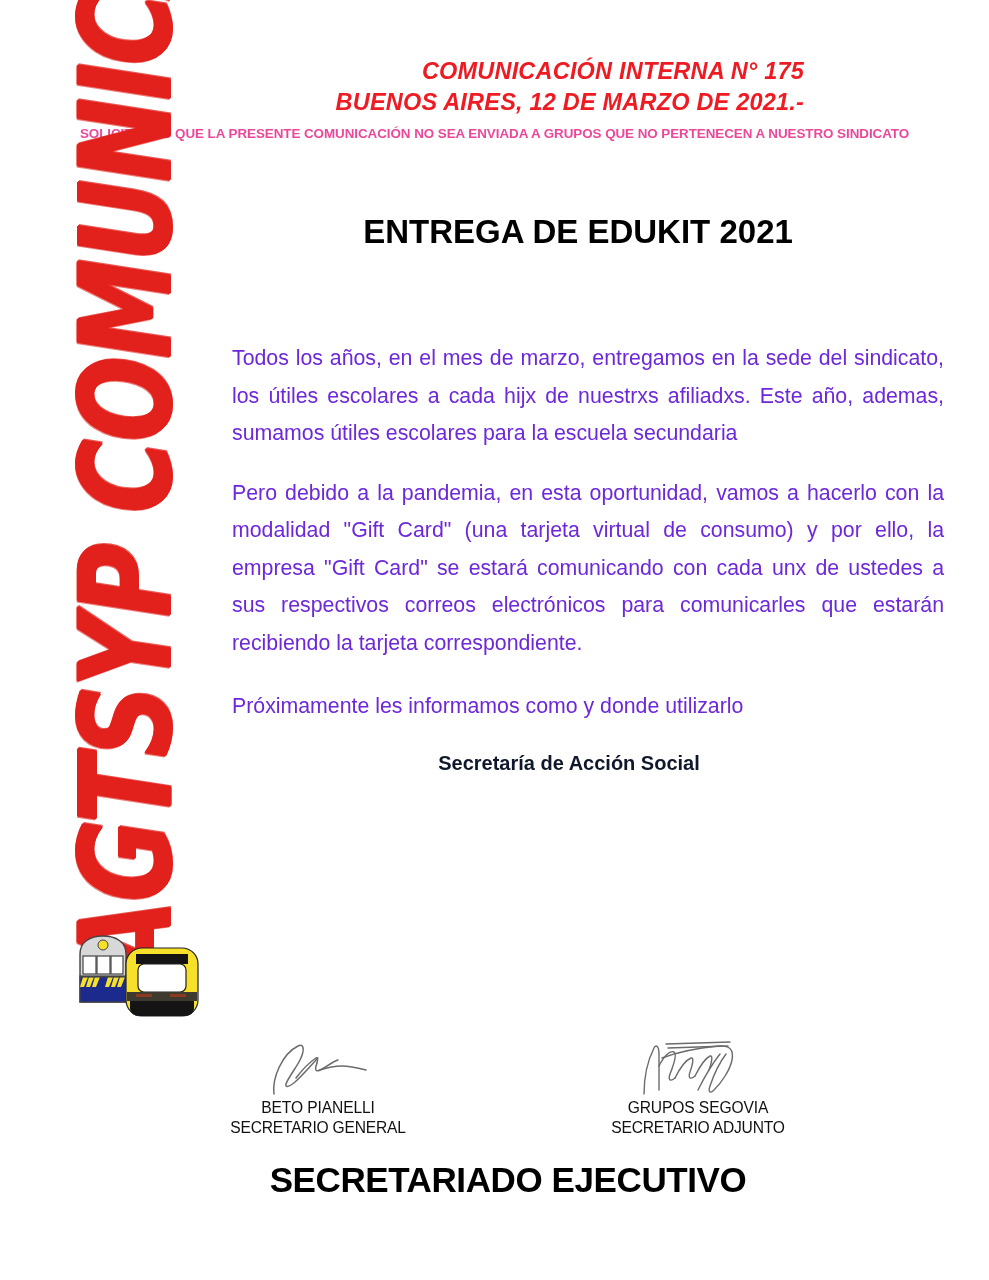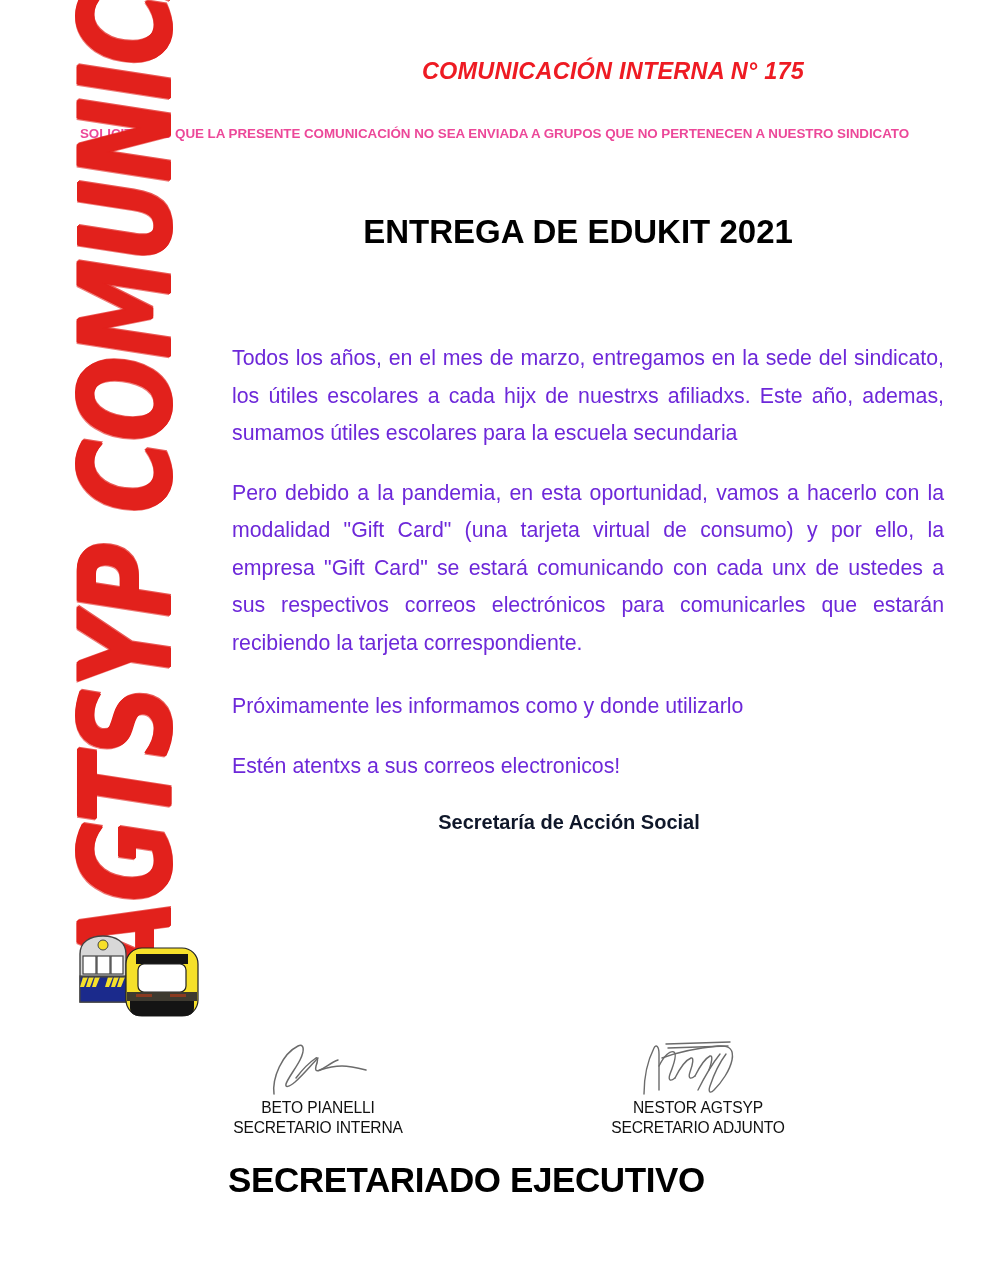--- a/index.html
+++ b/index.html
@@ -163,32 +163,33 @@
     letter-spacing: -0.2px;
     white-space: nowrap;
     color: #111;
   }
 
   .exec-line {
     position: absolute;
     top: 1160px;
     left: 228px;
     width: 560px;
-    text-align: left;
+    text-align: center;
     font-size: 35px;
     font-weight: bold;
     letter-spacing: -0.4px;
     color: #000;
   }
 </style>
 </head>
 <body>
 
 <div class="header-block">
   <div class="hdr-line">COMUNICACIÓN INTERNA N° 175</div>
+  <div class="hdr-line">BUENOS AIRES, 12 DE MARZO DE 2021.-</div>
 </div>
 <div class="hdr-notice">SOLICITAMOS QUE LA PRESENTE COMUNICACIÓN NO SEA ENVIADA A GRUPOS QUE NO PERTENECEN A NUESTRO SINDICATO</div>
 
 <div class="logo-vertical">
   <span class="logo-text">AGTSYP COMUNICA</span>
 </div>
 
 <div class="vehicles">
   <svg width="130" height="86" viewBox="0 0 130 86" xmlns="http://www.w3.org/2000/svg">
 
@@ -223,55 +224,54 @@
     </g>
   </svg>
 </div>
 
 <div class="doc-title">ENTREGA DE EDUKIT 2021</div>
 
 <div class="body-col">
   <p class="para">Todos los años, en el mes de marzo, entregamos en la sede del sindicato, los útiles escolares a cada hijx de nuestrxs afiliadxs. Este año, ademas, sumamos útiles escolares para la escuela secundaria</p>
   <p class="para gap-big">Pero debido a la pandemia, en esta oportunidad, vamos a hacerlo con la modalidad "Gift Card" (una tarjeta virtual de consumo) y por ello, la empresa "Gift Card" se estará comunicando con cada unx de ustedes a sus respectivos correos electrónicos para comunicarles que estarán recibiendo la tarjeta correspondiente.</p>
   <p class="para last-loose">Próximamente les informamos como y donde utilizarlo</p>
-  <p class="para last-loose">Estén atentxs a sus correos electronicos!</p>
   <div class="sign-dept">Secretaría de Acción Social</div>
 </div>
 
 <div class="sig-row">
 
   <div class="sig-cell">
     <div class="sig-mark">
       <svg width="120" height="60" viewBox="0 0 120 60" xmlns="http://www.w3.org/2000/svg">
         <g fill="none" stroke="#6b6b6b" stroke-width="1.5" stroke-linecap="round">
           <path d="M16,56 C14,40 24,16 40,8 C46,5 47,12 42,22 C38,30 30,40 28,46 C27,50 31,49 37,44 C45,37 54,26 60,20"></path>
           <path d="M38,40 C44,32 52,24 58,20 C60,19 60,23 58,28 C57,32 58,34 62,32 C68,29 74,24 80,22"></path>
           <path d="M62,32 C68,30 76,28 84,28 C92,28 100,30 108,32"></path>
         </g>
       </svg>
     </div>
     <div class="sig-name">BETO PIANELLI</div>
-    <div class="sig-role">SECRETARIO INTERNA</div>
+    <div class="sig-role">SECRETARIO GENERAL</div>
   </div>
 
   <div class="sig-cell">
     <div class="sig-mark">
       <svg width="120" height="60" viewBox="0 0 120 60" xmlns="http://www.w3.org/2000/svg">
         <g fill="none" stroke="#6b6b6b" stroke-width="1.4" stroke-linecap="round">
           <path d="M6,56 C6,40 10,22 16,10 C18,6 21,8 21,16 L21,52"></path>
           <path d="M21,28 C26,18 32,12 36,14 C39,16 36,26 32,36 C30,42 32,44 37,40"></path>
           <path d="M37,40 C42,30 48,22 53,20 C56,19 55,26 52,34 C50,40 52,42 57,38"></path>
           <path d="M57,38 C62,28 68,20 72,18 C75,17 74,24 71,32"></path>
           <path d="M28,6 L92,4"></path>
           <path d="M30,10 L90,8"></path>
           <path d="M24,20 C40,14 60,10 80,8 C92,7 96,12 94,22 C92,32 84,44 76,52 C72,56 70,54 72,48 C76,36 82,24 88,16"></path>
           <path d="M60,52 C66,40 74,26 82,16"></path>
         </g>
       </svg>
     </div>
-    <div class="sig-name">NESTOR AGTSYP</div>
+    <div class="sig-name">GRUPOS SEGOVIA</div>
     <div class="sig-role">SECRETARIO ADJUNTO</div>
   </div>
 
 
 </div>
 
 <div class="exec-line">SECRETARIADO EJECUTIVO</div>
 
 </body></html>

